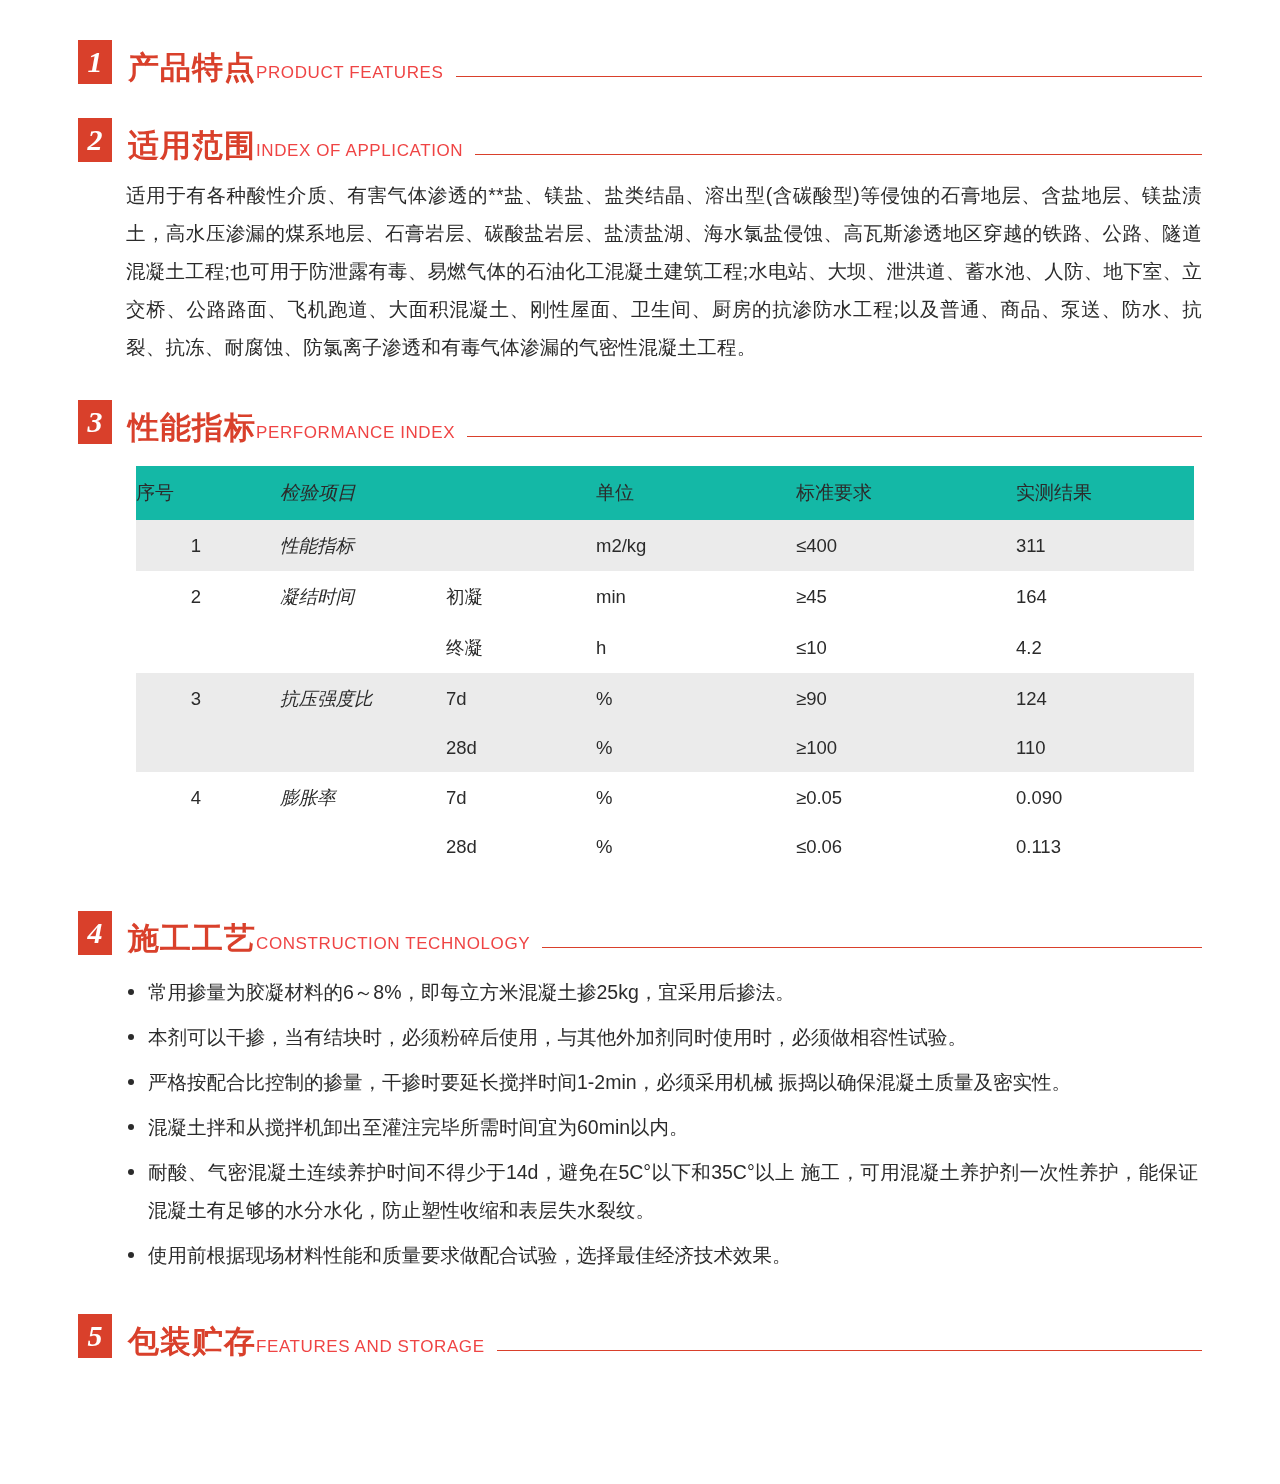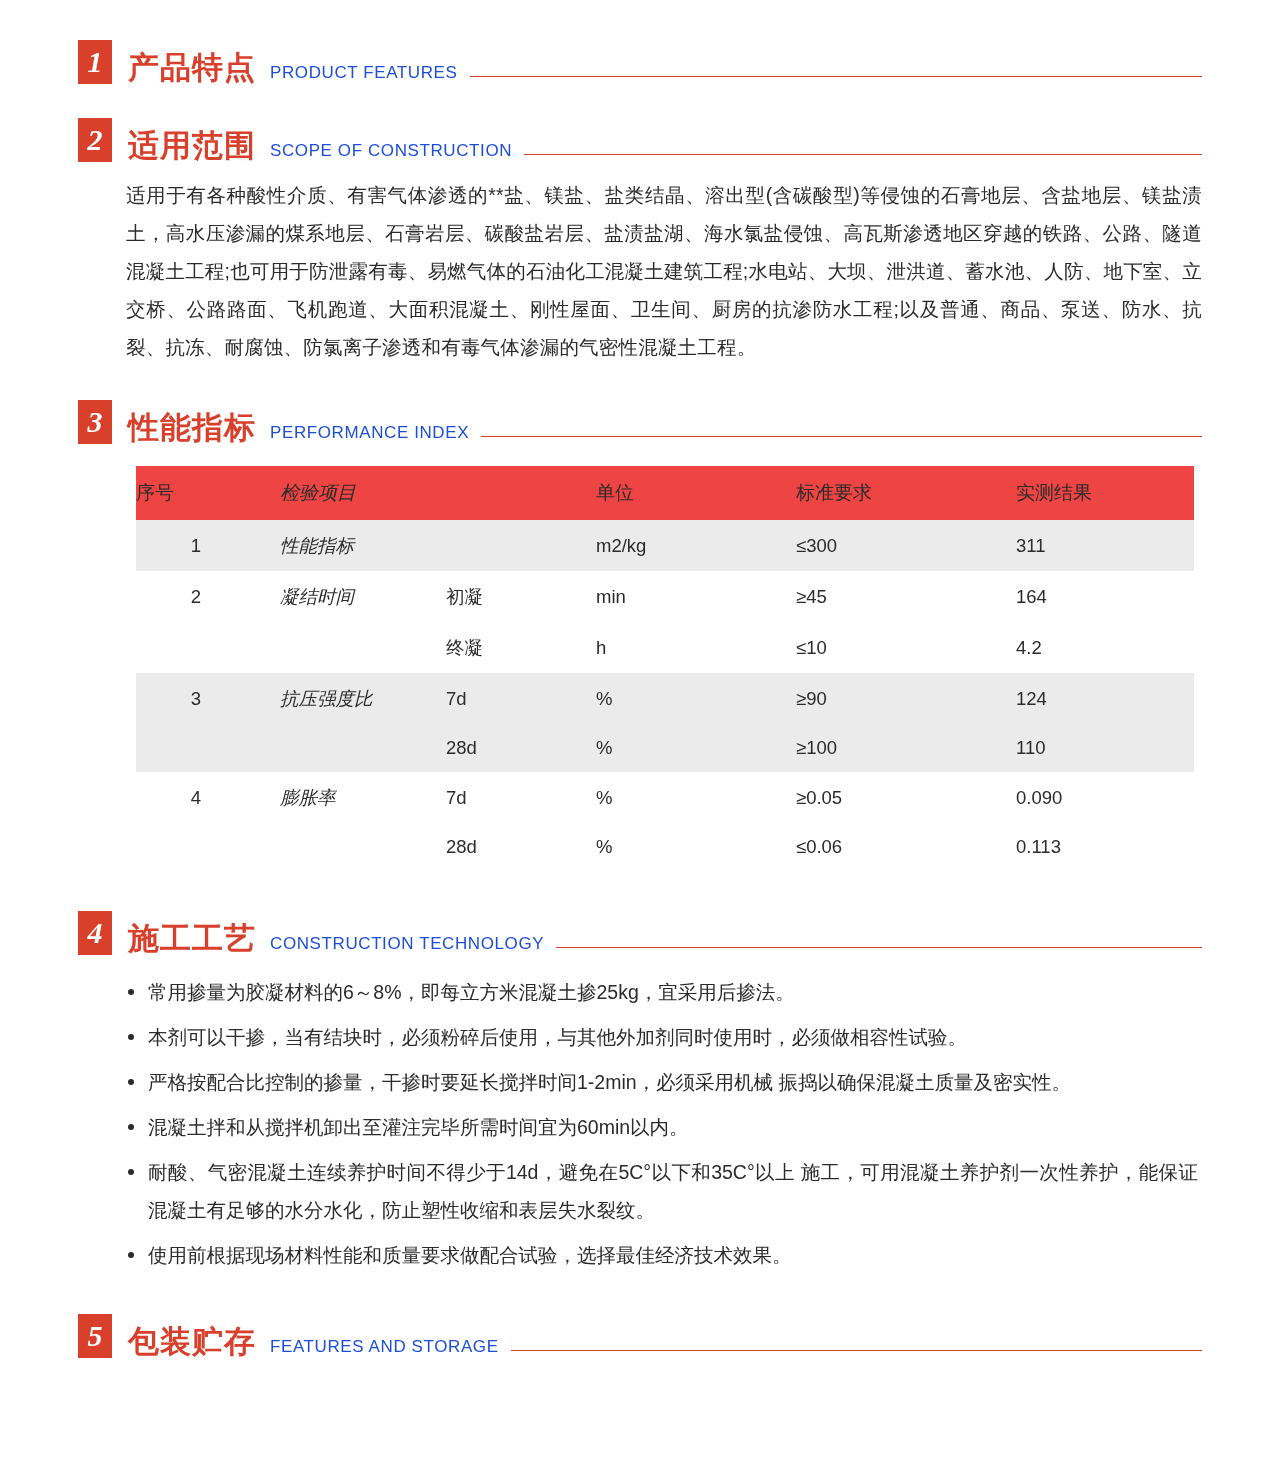--- a/index.html
+++ b/index.html
@@ -47,24 +47,23 @@
     color: #d9402b;
     font-size: 31px;
     font-weight: bold;
     margin-left: 16px;
     line-height: 1;
     letter-spacing: 1px;
     position: relative;
     top: -1px;
   }
   .sec-en {
-    color: #1d4ed8;
+    color: #ef4444;
     font-size: 17px;
     letter-spacing: 0.6px;
-    margin-left: 14px;
     line-height: 1;
     position: relative;
     top: -3px;
     white-space: nowrap;
   }
   .sec-rule {
     flex: 1 1 auto;
     height: 0;
     border-bottom: 1.5px solid #d9402b;
     margin-left: 12px;
@@ -86,21 +85,21 @@
     margin: 22px 0 0 58px;
     width: 1058px;
   }
   table.perf {
     border-collapse: collapse;
     width: 100%;
     font-size: 18px;
     color: #2b2b2b;
   }
   table.perf th {
-    background: #ef4444;
+    background: #14b8a6;
     font-weight: normal;
     text-align: left;
     padding: 14px 0 14px 0;
     font-size: 19px;
   }
   table.perf td {
     padding: 13px 0;
     font-size: 18.5px;
     vertical-align: middle;
   }
@@ -149,21 +148,21 @@
   <div class="sec-head">
     <div class="num-badge">1</div>
     <div class="sec-cn">产品特点</div>
     <div class="sec-en">PRODUCT FEATURES</div>
     <div class="sec-rule"></div>
   </div>
 
   <div class="sec-head">
     <div class="num-badge">2</div>
     <div class="sec-cn">适用范围</div>
-    <div class="sec-en">SCOPE OF CONSTRUCTION</div>
+    <div class="sec-en">INDEX OF APPLICATION</div>
     <div class="sec-rule"></div>
   </div>
   <p class="para">适用于有各种酸性介质、有害气体渗透的**盐、镁盐、盐类结晶、溶出型(含碳酸型)等侵蚀的石膏地层、含盐地层、镁盐渍土，高水压渗漏的煤系地层、石膏岩层、碳酸盐岩层、盐渍盐湖、海水氯盐侵蚀、高瓦斯渗透地区穿越的铁路、公路、隧道混凝土工程;也可用于防泄露有毒、易燃气体的石油化工混凝土建筑工程;水电站、大坝、泄洪道、蓄水池、人防、地下室、立交桥、公路路面、飞机跑道、大面积混凝土、刚性屋面、卫生间、厨房的抗渗防水工程;以及普通、商品、泵送、防水、抗裂、抗冻、耐腐蚀、防氯离子渗透和有毒气体渗漏的气密性混凝土工程。</p>
 
   <div class="sec-head">
     <div class="num-badge">3</div>
     <div class="sec-cn">性能指标</div>
     <div class="sec-en">PERFORMANCE INDEX</div>
     <div class="sec-rule"></div>
   </div>
@@ -179,21 +178,21 @@
           <th class="c-std">标准要求</th>
           <th class="c-res">实测结果</th>
         </tr>
       </thead>
       <tbody>
           <tr class="band">
             <td class="c-no">1</td>
             <td class="c-item">性能指标</td>
             <td class="c-sub"></td>
             <td class="c-unit">m2/kg</td>
-            <td class="c-std">≤300</td>
+            <td class="c-std">≤400</td>
             <td class="c-res">311</td>
           </tr>
           <tr class="plain">
             <td class="c-no">2</td>
             <td class="c-item">凝结时间</td>
             <td class="c-sub">初凝</td>
             <td class="c-unit">min</td>
             <td class="c-std">≥45</td>
             <td class="c-res">164</td>
           </tr>

